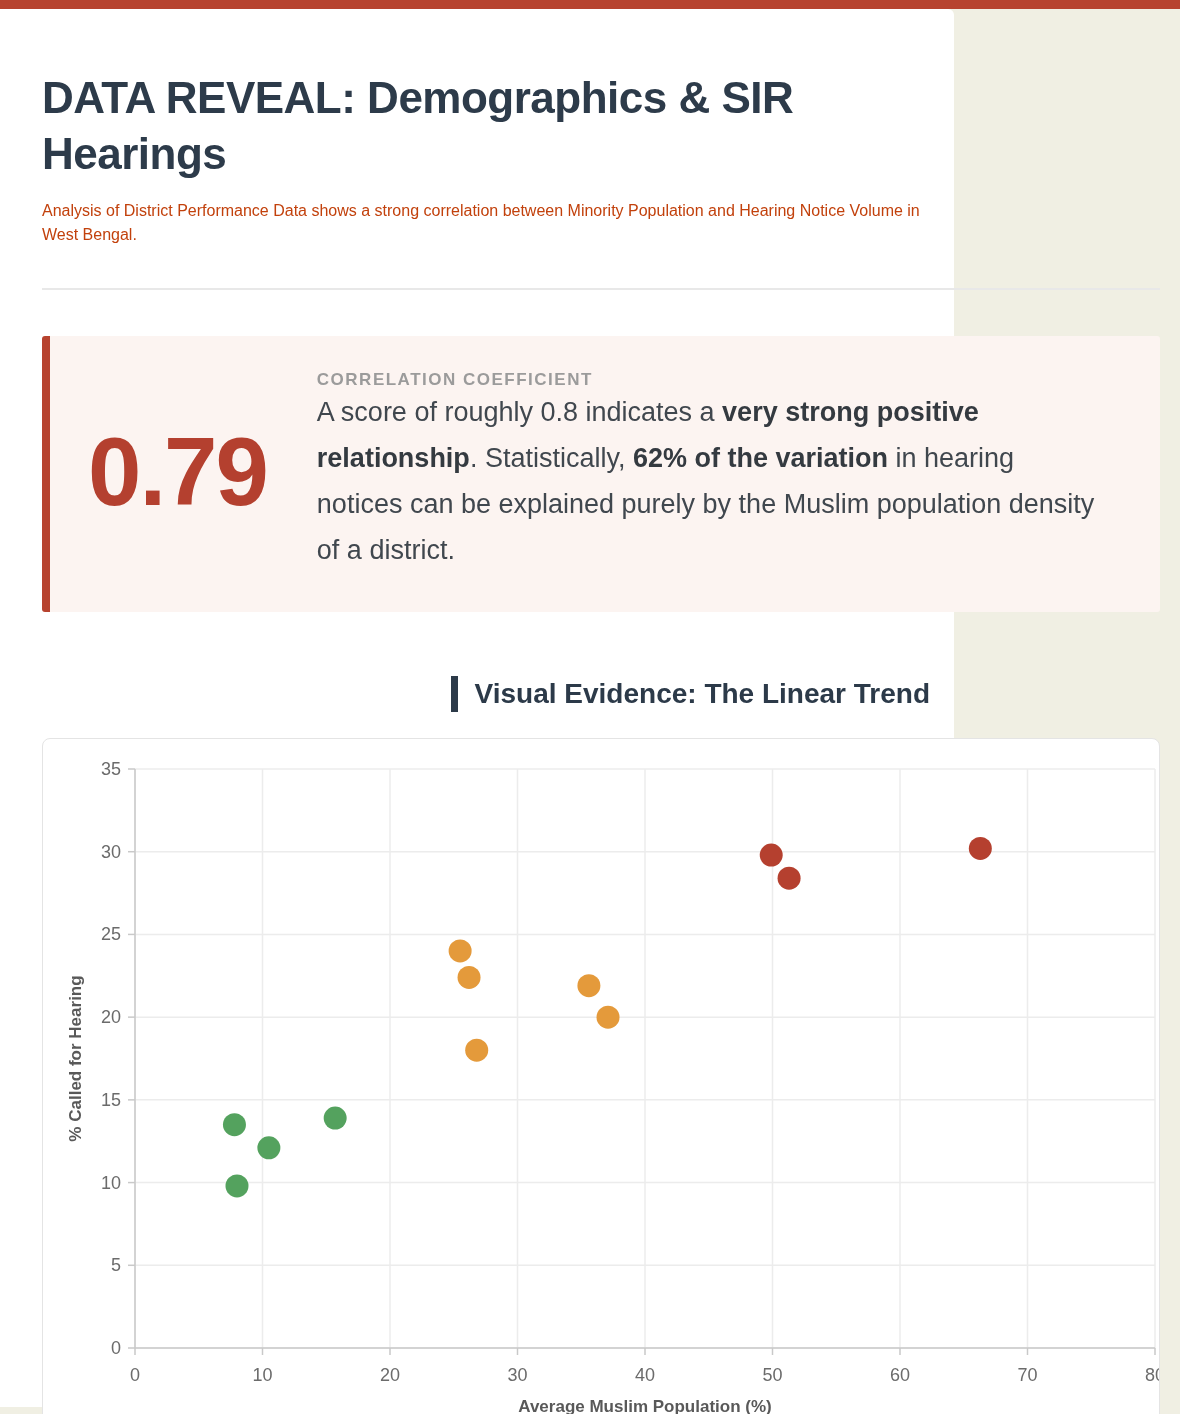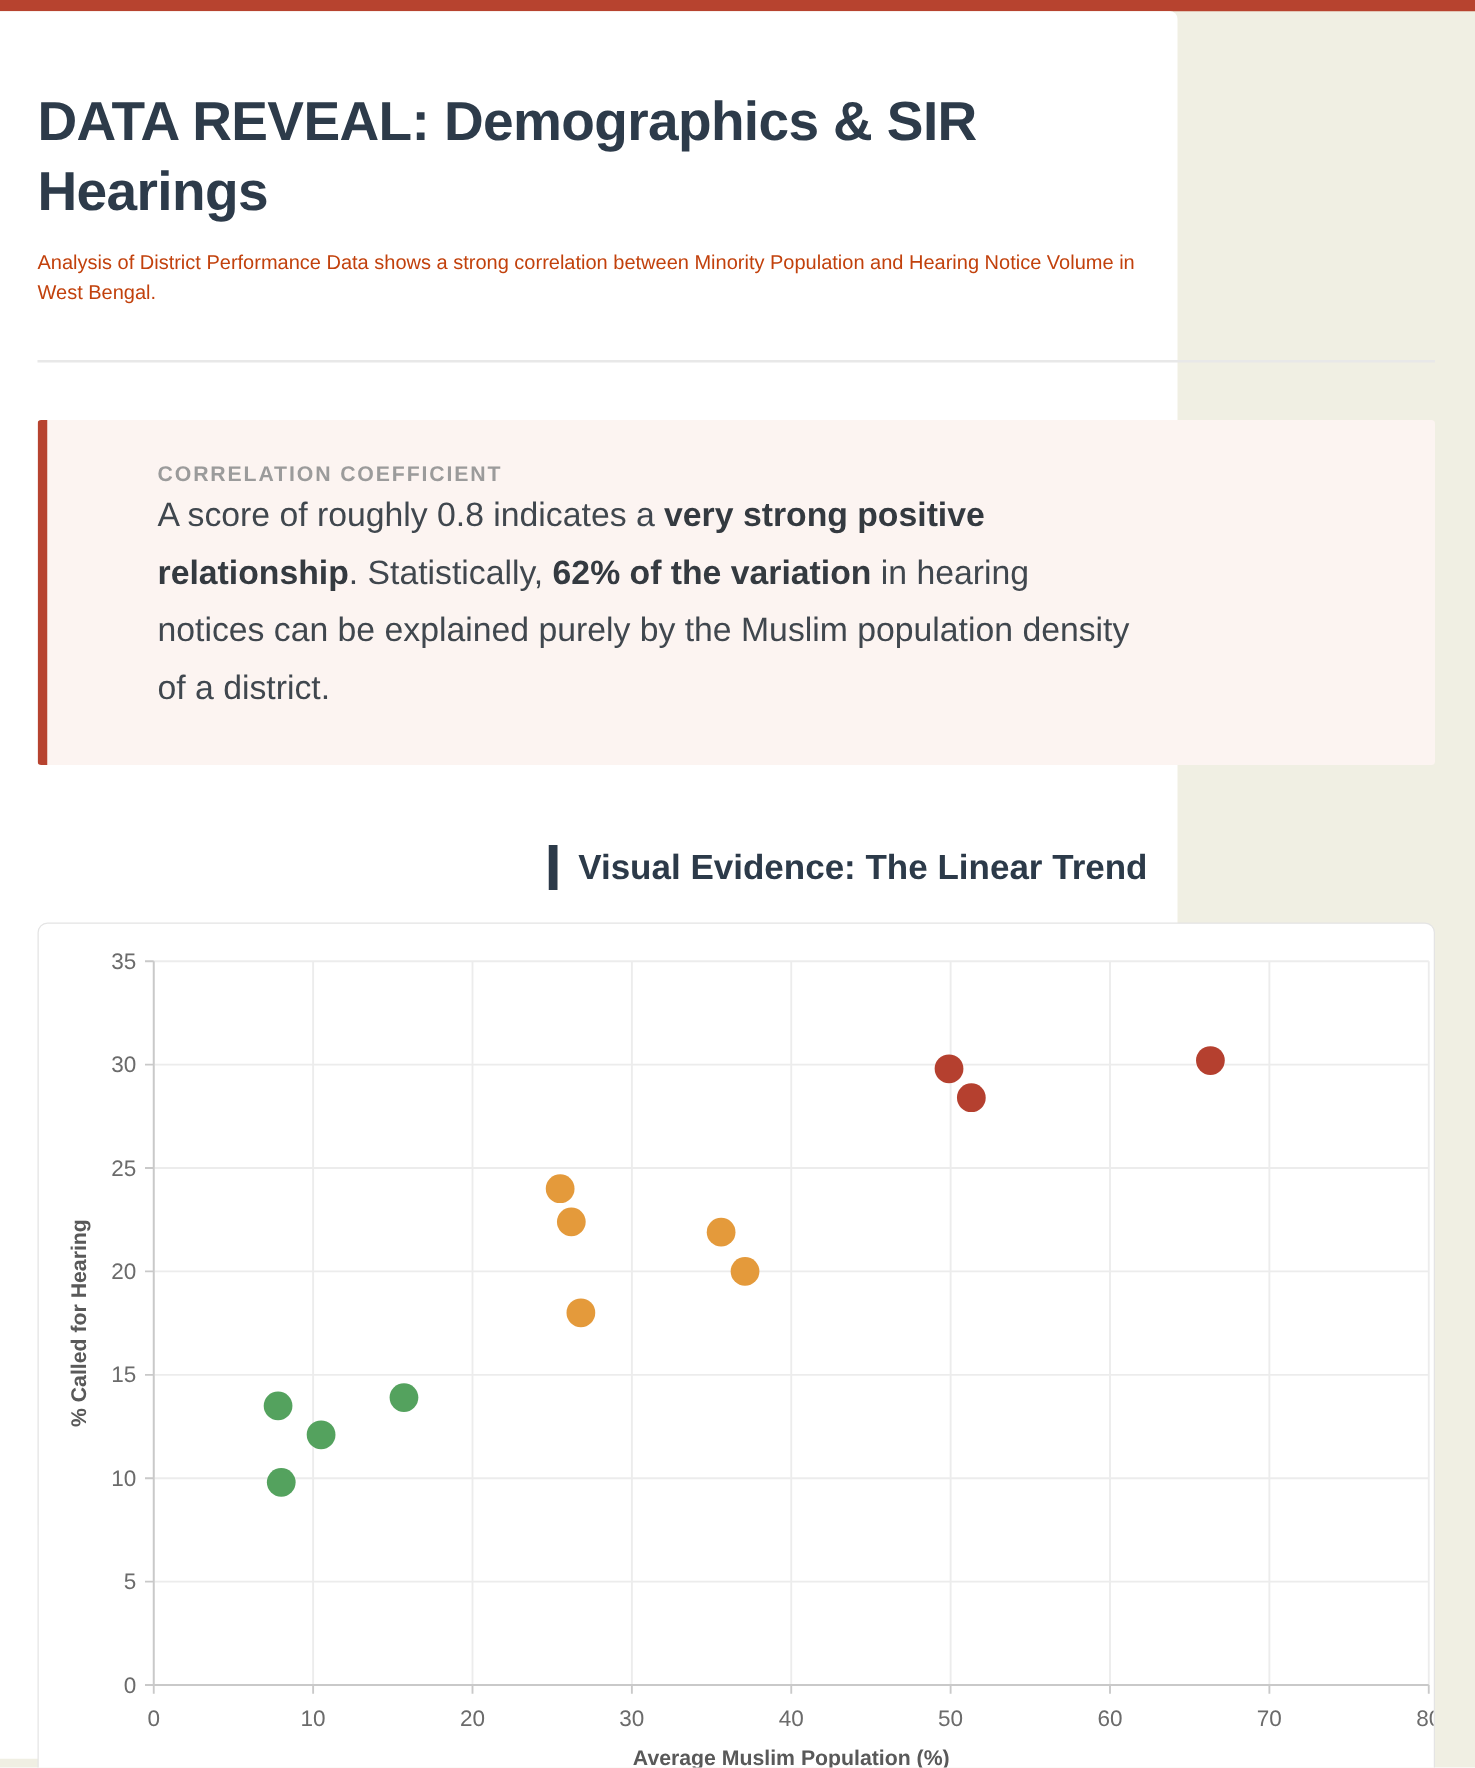--- a/index.html
+++ b/index.html
@@ -4,21 +4,21 @@
 <style>
   html,body{margin:0;padding:0;}
   body{
     width:1180px;height:1414px;position:relative;overflow:hidden;
     background:#f0efe3;
     font-family:"Liberation Sans",sans-serif;
   }
   .topbar{position:absolute;top:0;left:0;width:1180px;height:9px;background:#b7432f;}
   .page{
     position:absolute;top:9px;left:0;width:942px;height:1398px;
-    background:#ffffff;border-radius:0 6px 6px 0;
+    background:#ffffff;border-radius:0 6px 6px 0;padding-left:12px;
   }
   .content{padding:0 24px 0 30px;}
   h1.title{
     margin:0;padding-top:61px;max-width:980px;
     font-size:44px;line-height:1.28;font-weight:bold;color:#2d3b4a;
     letter-spacing:-0.5px;
   }
   p.subtitle{
     margin:16px 0 0 0;max-width:1120px;
     font-size:16px;line-height:1.55;color:#c2410c;
@@ -64,20 +64,21 @@
 
 <div class="topbar"></div>
 
 <div class="page">
   <div class="content">
     <h1 class="title">DATA REVEAL: Demographics &amp; SIR Hearings</h1>
     <p class="subtitle">Analysis of District Performance Data shows a strong correlation between Minority Population and Hearing Notice Volume in West Bengal.</p>
     <hr class="divider">
 
     <div class="callout">
+      <div class="callout-number">0.79</div>
       <div class="callout-content">
         <div class="callout-label">CORRELATION COEFFICIENT</div>
         <p class="callout-body" id="callout-body"><span>A score of roughly 0.8 indicates a </span><b>very strong positive relationship</b><span>. Statistically, </span><b>62% of the variation</b><span> in hearing notices can be explained purely by the Muslim population density of a district.</span></p>
       </div>
     </div>
 
     <div class="section-heading">
       <span class="bar"></span>
       <h2>Visual Evidence: The Linear Trend</h2>
     </div>

